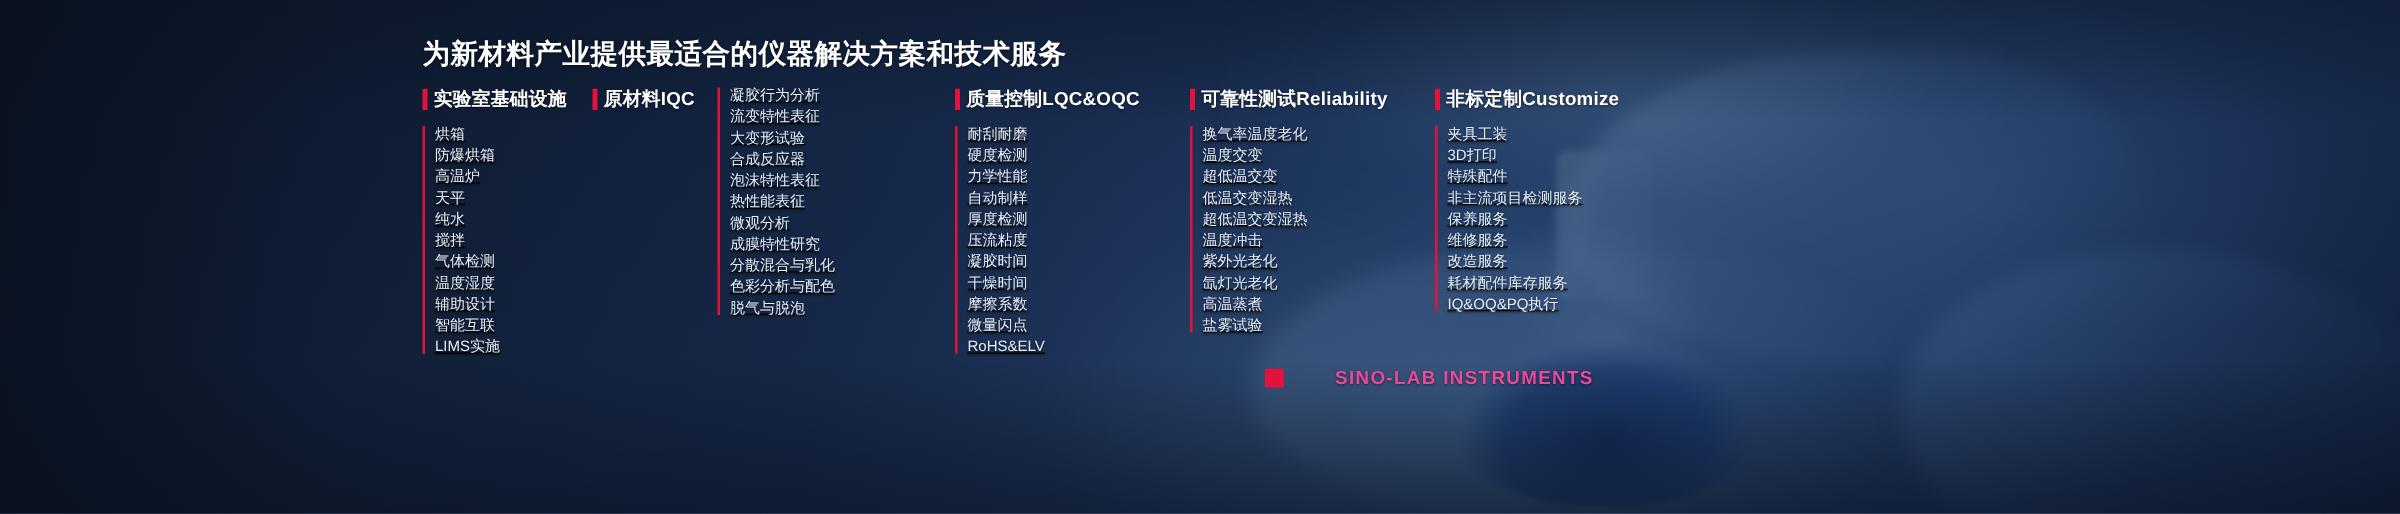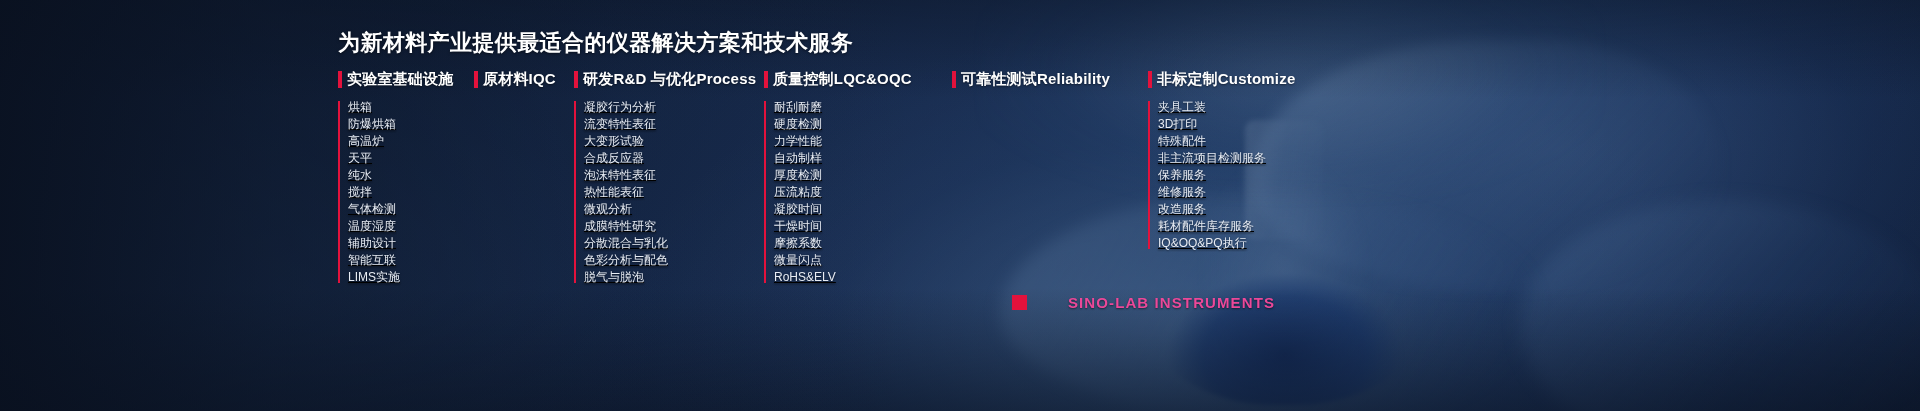--- a/index.html
+++ b/index.html
@@ -208,24 +208,20 @@
       </div>
 
       <div class="col" style="width:100px">
         <div class="col-head">
           <span class="head-bar"></span>
           <span class="head-label">原材料IQC</span>
         </div>
       </div>
 
       <div class="col" style="width:190px">
-        <div class="col-head">
-          <span class="head-bar"></span>
-          <span class="head-label">研发R&amp;D 与优化Process</span>
-        </div>
         <ul class="col-list">
           <li>凝胶行为分析</li>
           <li>流变特性表征</li>
           <li>大变形试验</li>
           <li>合成反应器</li>
           <li>泡沫特性表征</li>
           <li>热性能表征</li>
           <li>微观分析</li>
           <li>成膜特性研究</li>
           <li>分散混合与乳化</li>
@@ -252,20 +248,32 @@
           <li>微量闪点</li>
           <li>RoHS&amp;ELV</li>
         </ul>
       </div>
 
       <div class="col" style="width:196px">
         <div class="col-head">
           <span class="head-bar"></span>
           <span class="head-label">可靠性测试Reliability</span>
         </div>
+        <ul class="col-list">
+          <li>换气率温度老化</li>
+          <li>温度交变</li>
+          <li>超低温交变</li>
+          <li>低温交变湿热</li>
+          <li>超低温交变湿热</li>
+          <li>温度冲击</li>
+          <li>紫外光老化</li>
+          <li>氙灯光老化</li>
+          <li>高温蒸煮</li>
+          <li>盐雾试验</li>
+        </ul>
       </div>
 
       <div class="col" style="width:180px">
         <div class="col-head">
           <span class="head-bar"></span>
           <span class="head-label">非标定制Customize</span>
         </div>
         <ul class="col-list">
           <li>夹具工装</li>
           <li>3D打印</li>

